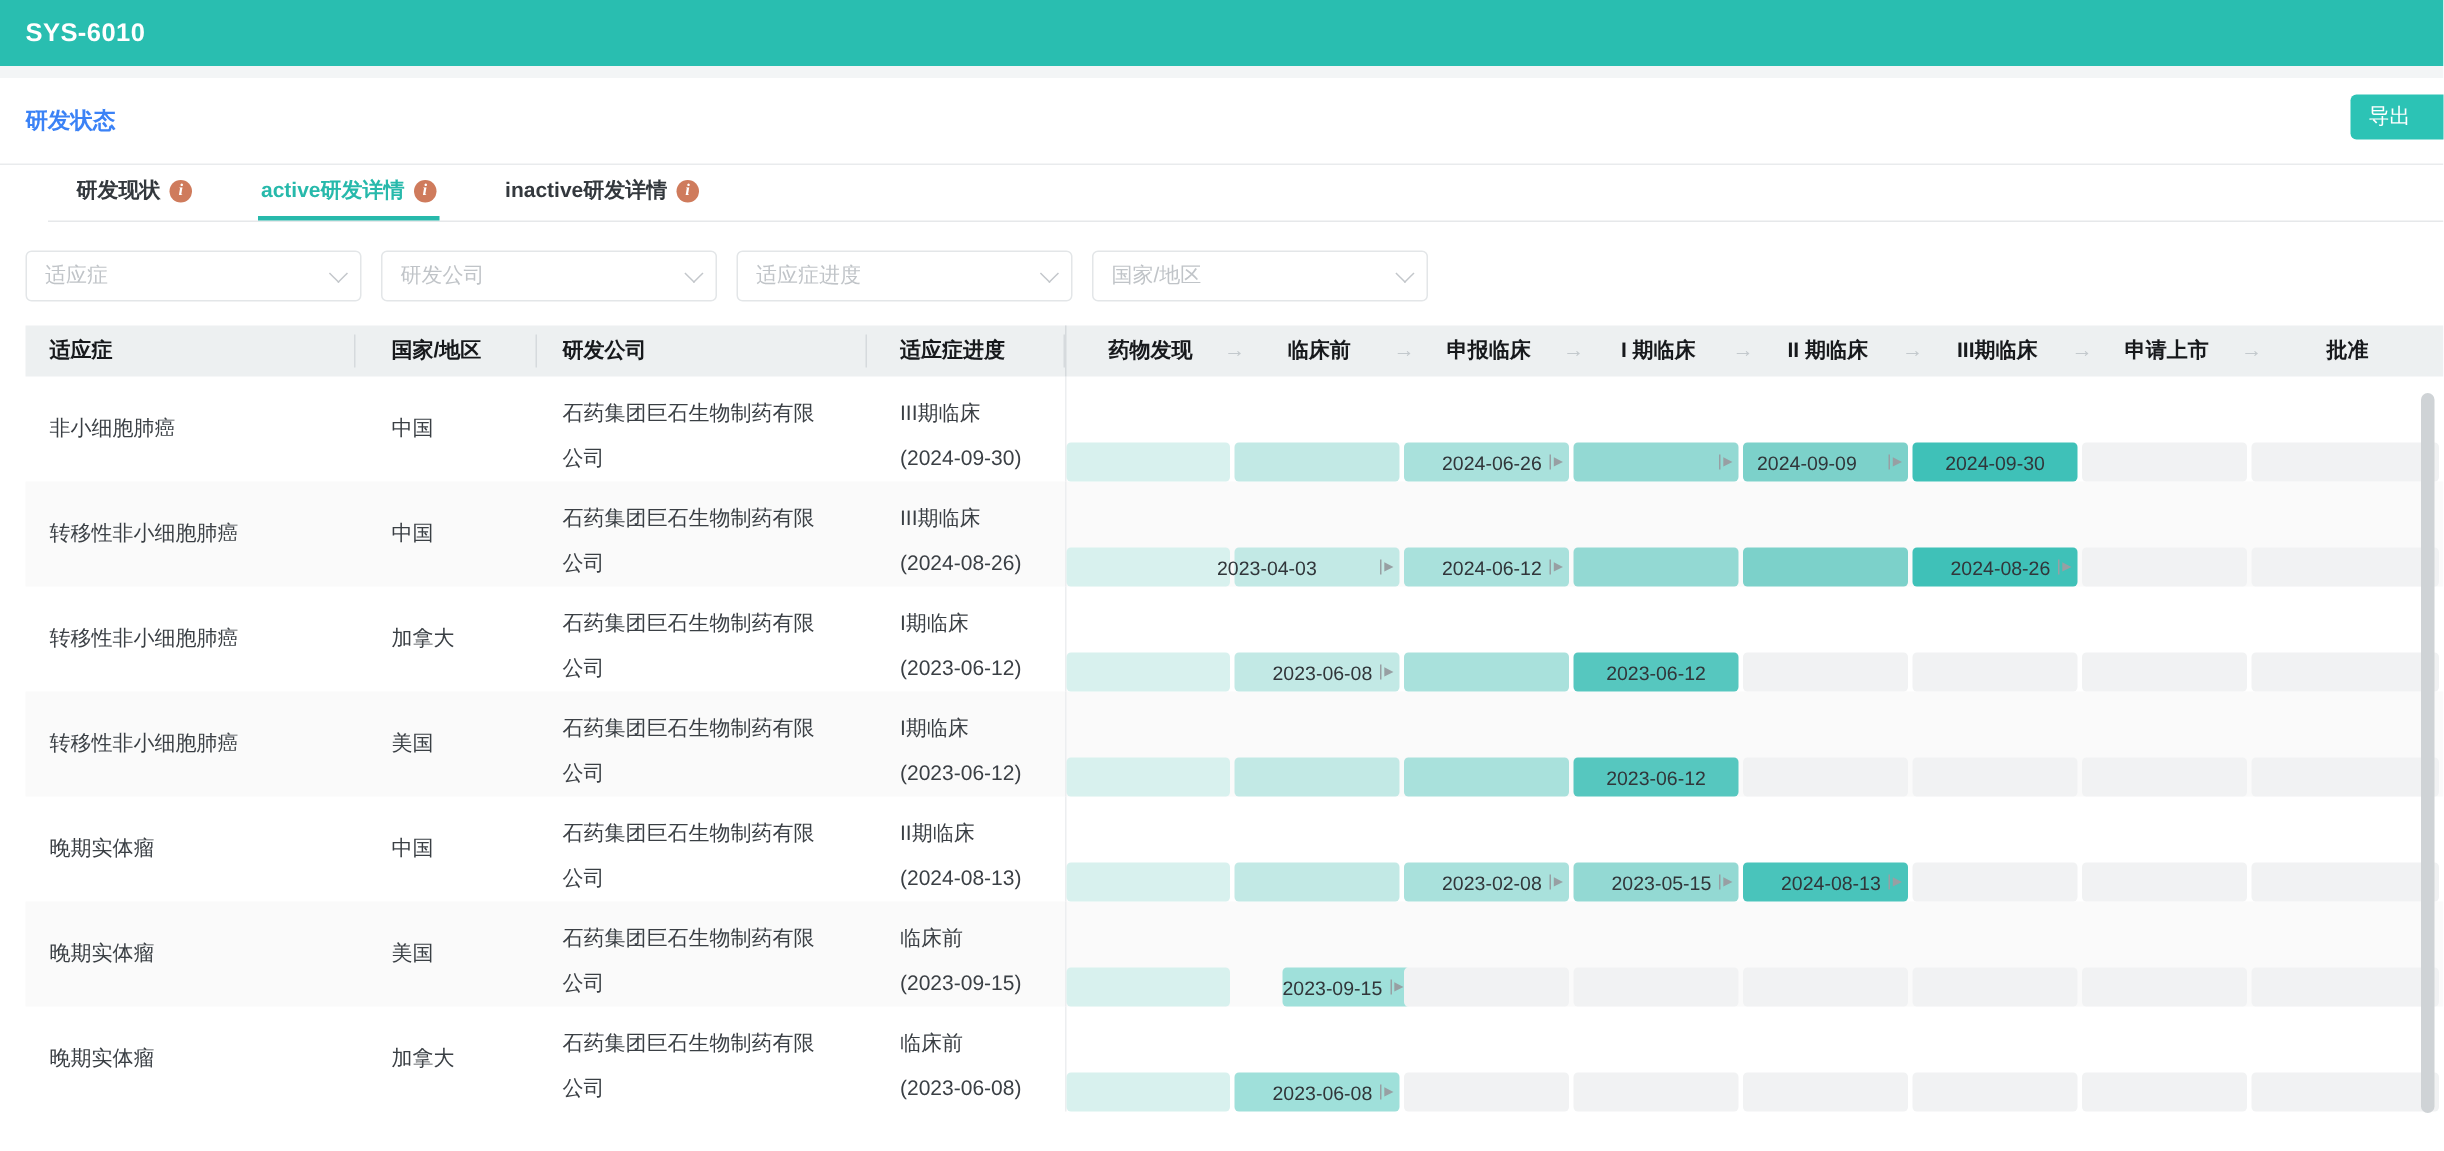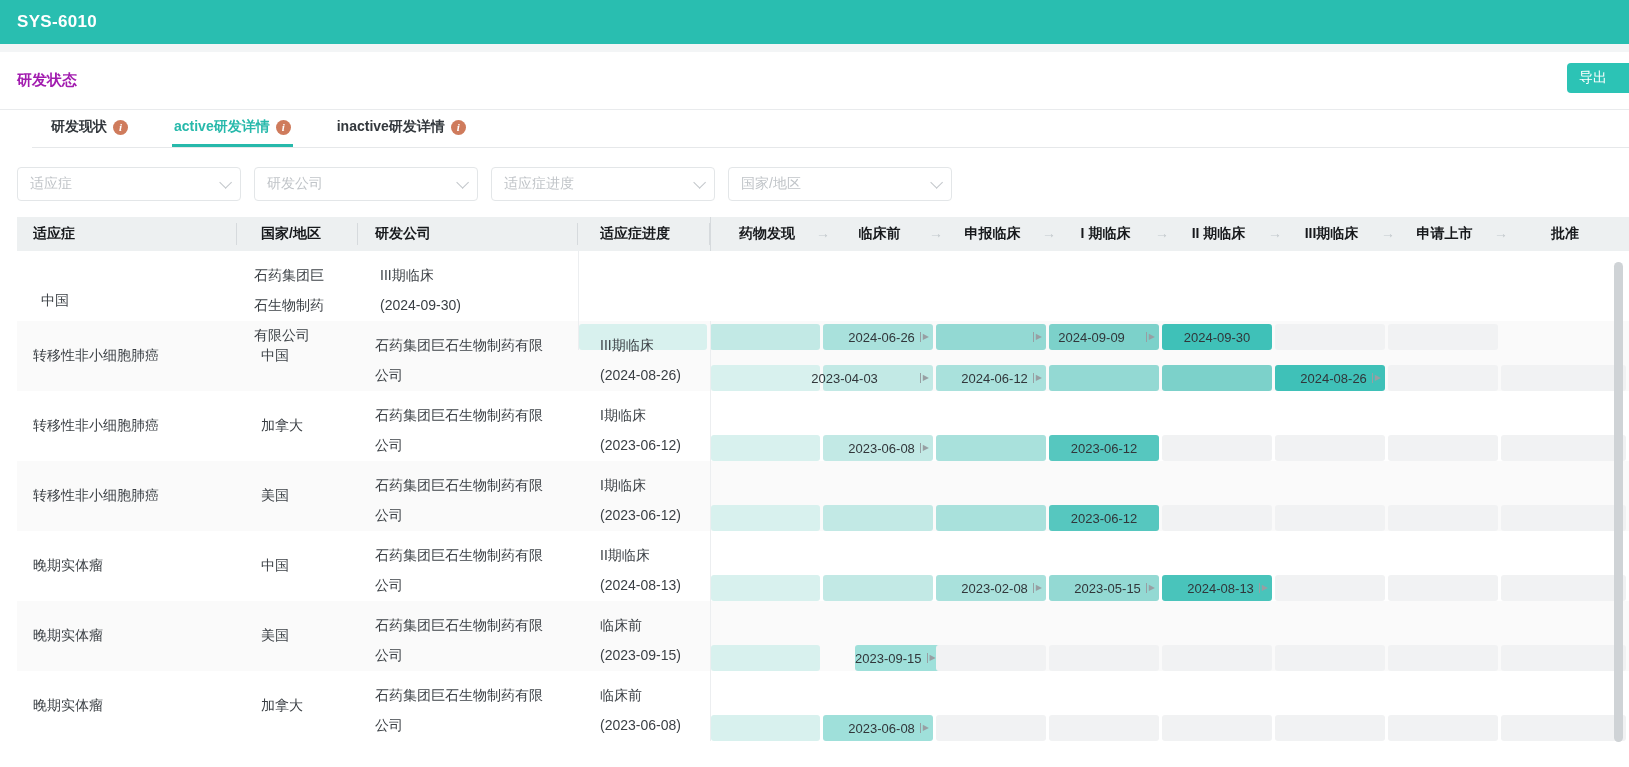--- a/index.html
+++ b/index.html
@@ -7,21 +7,21 @@
     font-family:"Liberation Sans","DejaVu Sans",sans-serif; color:#33383d; }
   .page { position:relative; width:1629px; height:767px; overflow:hidden; }
 
   
   .app-bar { height:44px; background:#29beb0; display:flex; align-items:center; padding-left:17px; }
   .app-bar .title { color:#fff; font-size:17px; font-weight:700; letter-spacing:.3px; }
   .page-gap { height:8px; background:#f3f5f6; }
 
   
   .section-row { position:relative; height:58px; background:#fff; border-bottom:1px solid #e9ebed; }
-  .section-title { position:absolute; left:17px; top:19px; font-size:15px; font-weight:700; color:#a21caf; }
+  .section-title { position:absolute; left:17px; top:19px; font-size:15px; font-weight:700; color:#3b82f6; }
   .export-btn { position:absolute; left:1567px; top:11px; width:74px; height:30px; background:#2cc3b5;
     color:#fff; font-size:14px; border:none; border-radius:4px; cursor:pointer; padding-left:12px; text-align:left; }
 
   
   .tabbar { height:38px; display:flex; align-items:stretch; padding-left:17px; border-bottom:1px solid #e6e8ea; background:#fff;margin-left:32px; }
   .tab { display:flex; align-items:center; gap:6px; margin-right:42px; font-size:14px; font-weight:700;
     color:#33383d; cursor:pointer; border-bottom:3px solid transparent; padding:0 2px; }
   .tab.active { color:#27b9ab; border-bottom-color:#27b9ab;text-align:center; }
   .info-ico { width:15px; height:15px; border-radius:50%; background:#cf7b5c; color:#fff;
     font-size:11px; font-weight:700; font-family:"Liberation Serif",serif; font-style:italic;
@@ -129,20 +129,21 @@
         <div class="hcell stage">临床前<span class="arrow">→</span></div>
         <div class="hcell stage">申报临床<span class="arrow">→</span></div>
         <div class="hcell stage">I 期临床<span class="arrow">→</span></div>
         <div class="hcell stage">II 期临床<span class="arrow">→</span></div>
         <div class="hcell stage">III期临床<span class="arrow">→</span></div>
         <div class="hcell stage">申请上市<span class="arrow">→</span></div>
         <div class="hcell stage">批准</div>
       </div>
     <div class="tbody">
         <div class="tgrid trow">
+          <div class="cell c-ind">非小细胞肺癌</div>
           <div class="cell c-reg">中国</div>
           <div class="cell c-com multiline">石药集团巨石生物制药有限公司</div>
           <div class="cell c-pro multiline">
             <div class="">III期临床</div>
             <div class="">(2024-09-30)</div>
           </div>
           <div class="stage-cell first">
             <div class="bar" style="background: rgb(216, 241, 238);"></div>
           </div>
           <div class="stage-cell">

